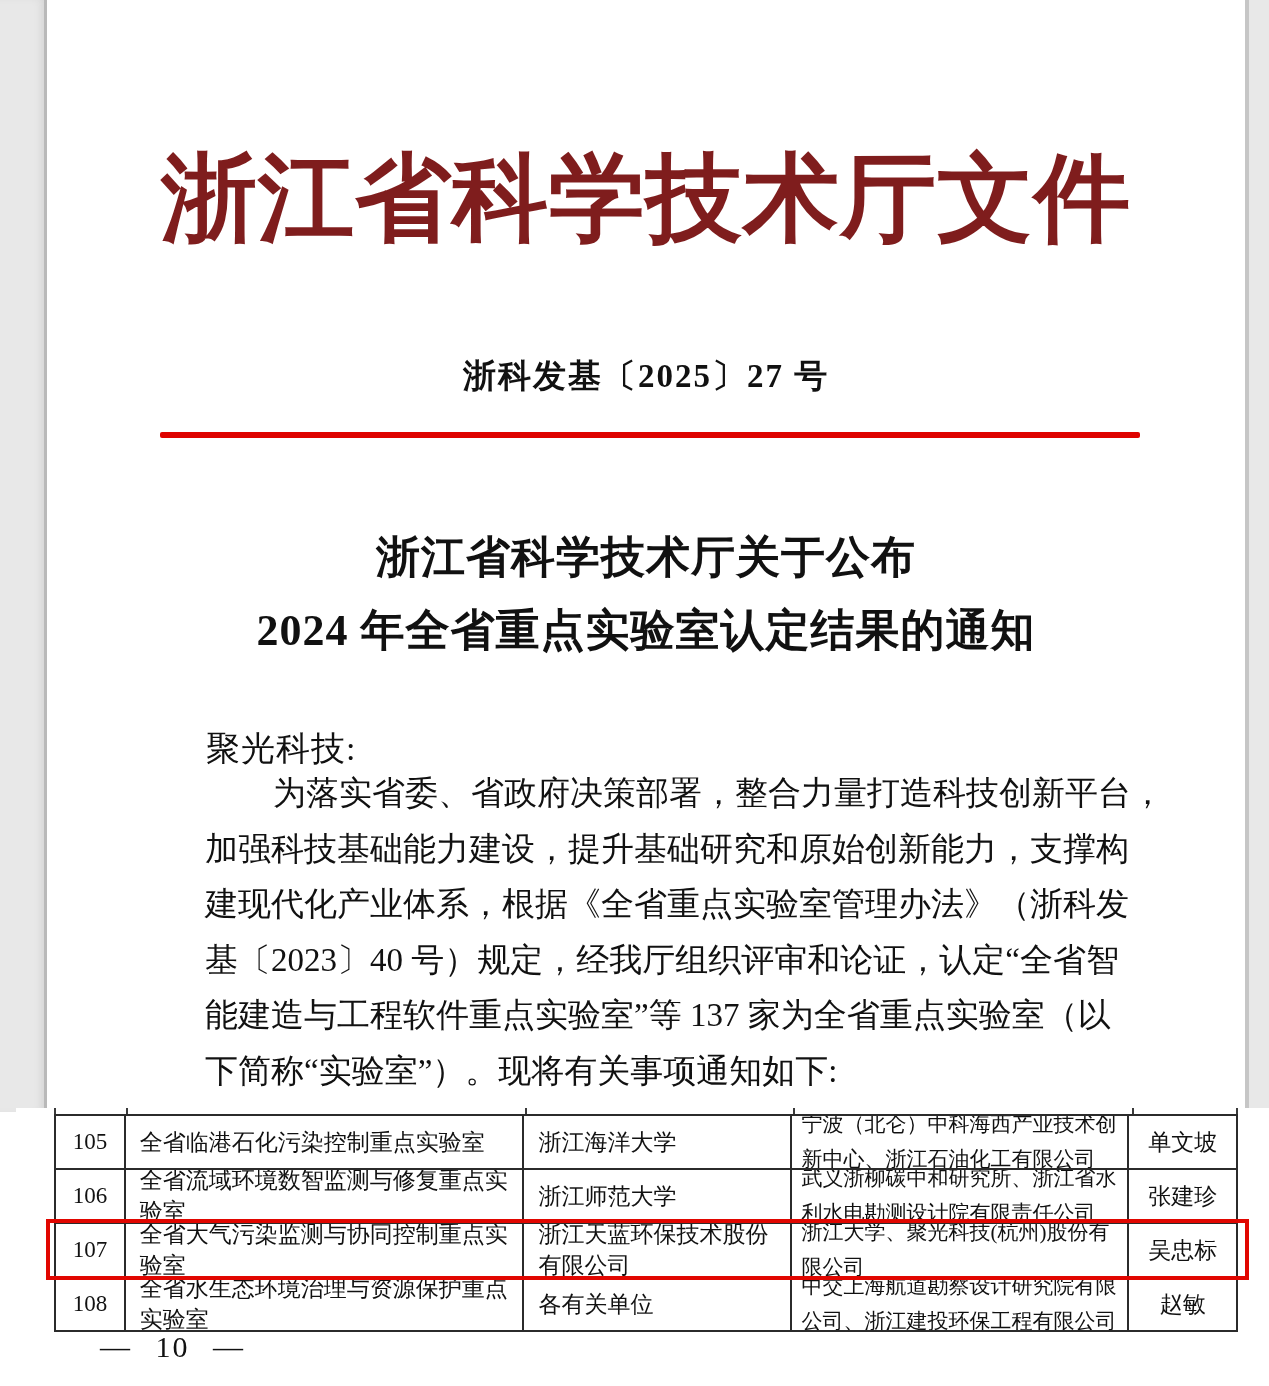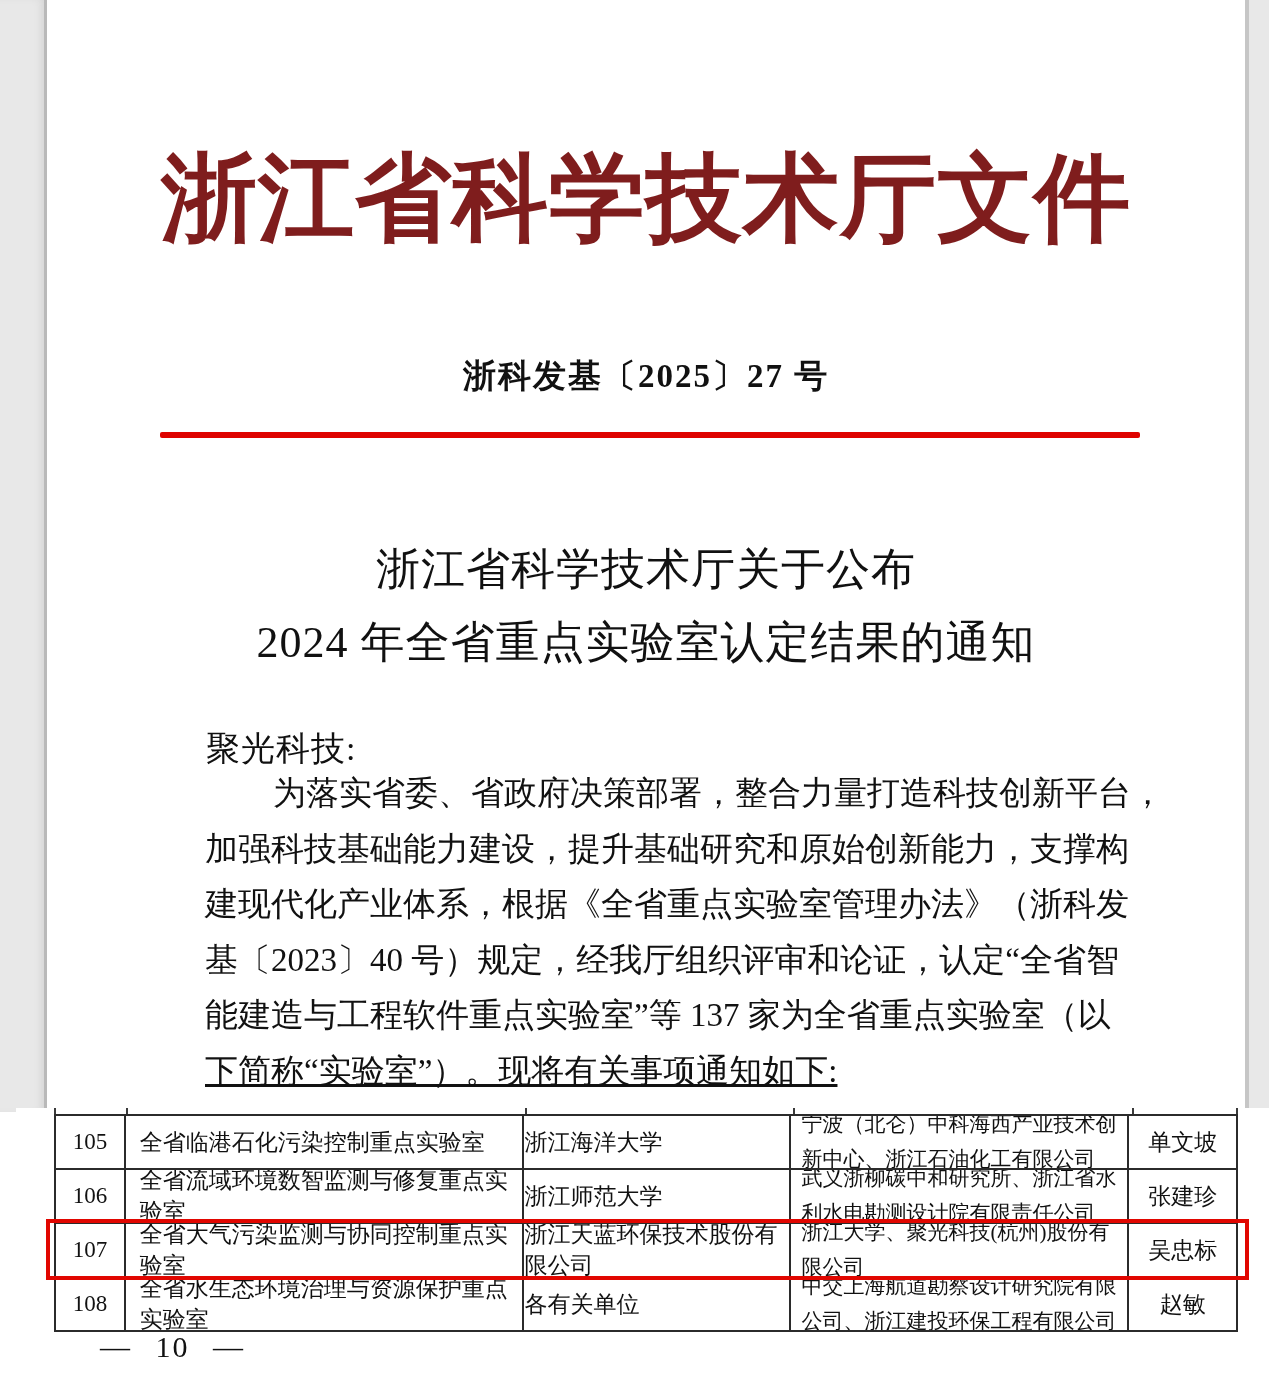--- a/index.html
+++ b/index.html
@@ -31,40 +31,40 @@
     text-align:center;
     font-size:33px;font-weight:bold;
     letter-spacing:2px;
   }
   .red-rule{
     position:absolute;left:160px;top:432px;width:980px;height:6px;
     background:#de0300;border-radius:2px;
   }
   .notice-title{
     position:absolute;left:47px;right:24px;
-    text-align:center;font-weight:normal;font-size:44px;
-    white-space:nowrap;letter-spacing:1px;margin-top:12px;
+    text-align:center;font-weight:bold;font-size:44px;
+    white-space:nowrap;letter-spacing:1px;
   }
   .notice-title.l1{top:528px;}
   .notice-title.l2{top:601px;}
 
   .salutation{
     position:absolute;left:206px;top:726px;
     font-size:34px;letter-spacing:1px;
   }
   .body-block{
     position:absolute;left:205px;top:766px;width:900px;
   }
   .body-line{
     font-size:33px;line-height:55.6px;
     text-align:justify;text-align-last:justify;
     white-space:nowrap;
   }
   .body-line.first{text-indent:68px;}
-  .body-line.last{text-align-last:left;white-space:normal;text-decoration:underline;}
+  .body-line.last{text-align-last:left;white-space:normal;}
 
   
   .table-band{position:absolute;left:16px;top:1108px;width:1269px;height:278px;background:#fff;}
   .stub-row{
     position:absolute;left:38px;top:0;width:1184px;height:6px;display:flex;
   }
   .stub-row .c{border-right:2px solid #3a3a3a;}
   .stub-row .c:first-child{border-left:2px solid #3a3a3a;}
   .lab-table{
     position:absolute;left:38px;top:6px;width:1184px;
@@ -76,21 +76,21 @@
   .t-cell{
     box-sizing:border-box;
     border-right:2px solid #2b2b2b;
     display:flex;align-items:center;
     font-size:23px;
     overflow:hidden;
   }
   .t-cell:last-child{border-right:none;}
   .col-no{width:70px;justify-content:center;}
   .col-lab{width:400px;padding-left:14px;}
-  .col-inst{width:268px;}
+  .col-inst{width:268px;padding-left:14px;}
   .col-partners{width:339px;padding:1px 10px;font-size:21px;line-height:35px;}
   .col-dir{width:107px;justify-content:center;}
 
   .t-row.highlight::after{
     content:"";
     position:absolute;
     left:-10px;right:-13px;top:-5px;bottom:-4px;
     border:4px solid #e10600;
     pointer-events:none;
     z-index:3;

